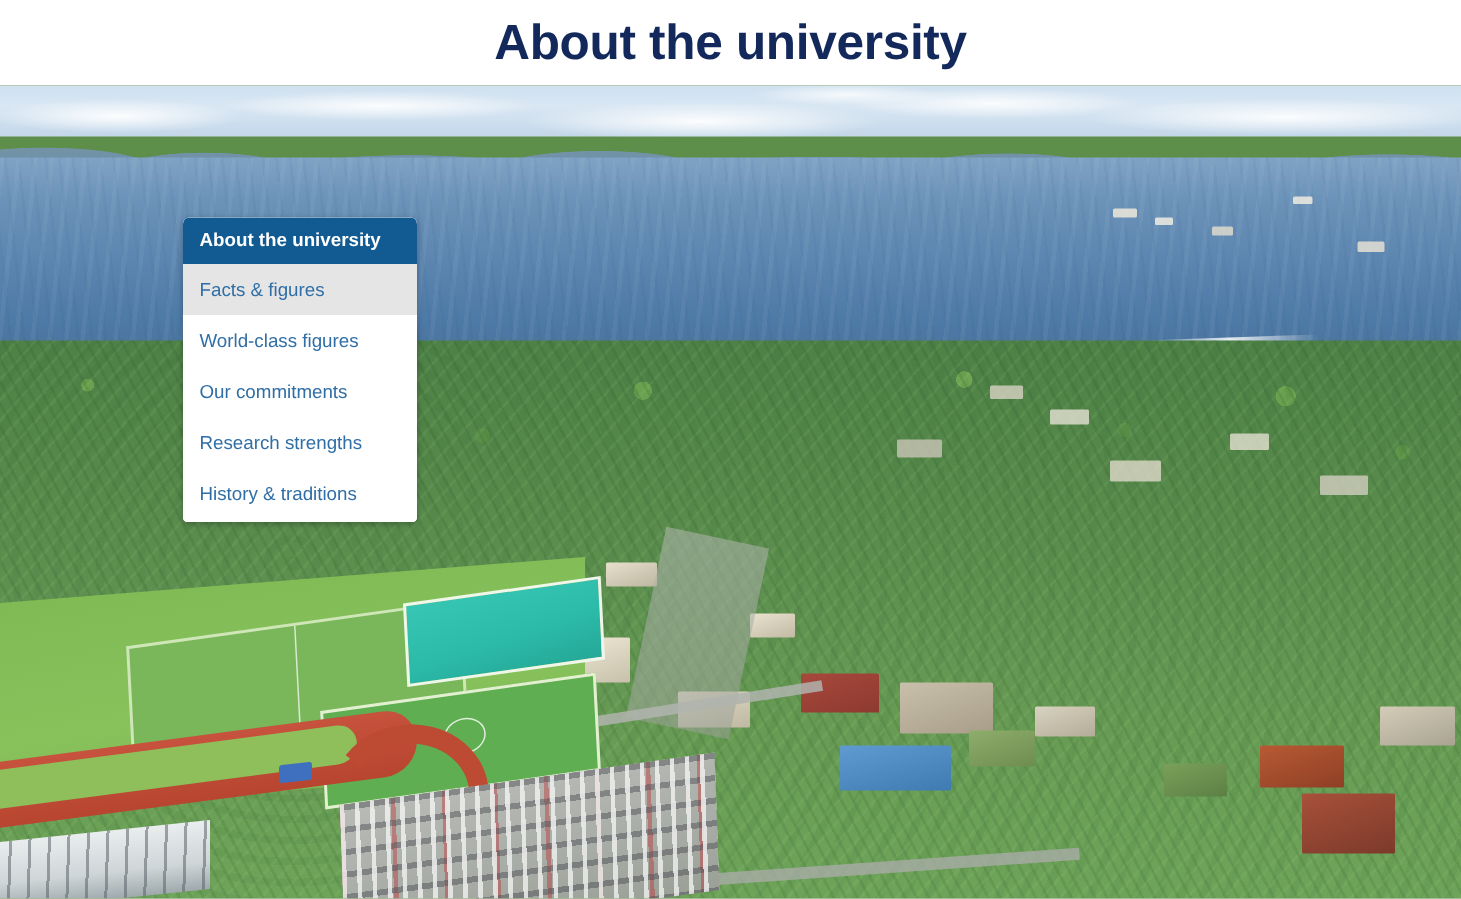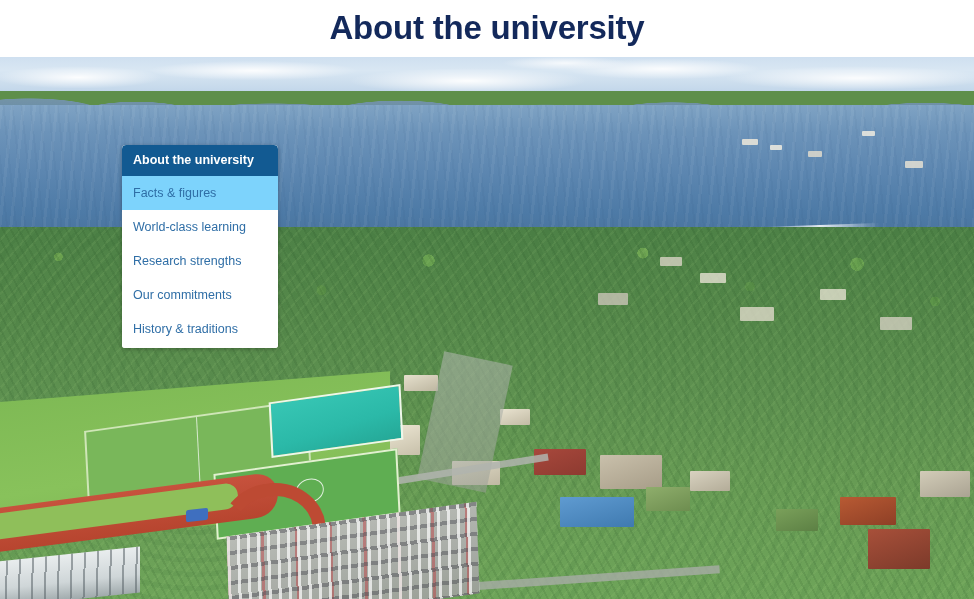--- a/index.html
+++ b/index.html
@@ -243,21 +243,21 @@
   .menu-list{list-style:none;margin:0;padding:0;}
   .menu-item{
     display:block;
     font-size:12.5px;
     color:#2f6ea6;
     padding:9px 11px 9px 11px;
     line-height:16px;
     background:#ffffff;
     cursor:pointer;
   }
-  .menu-item.active{background:#7dd3fc;}
+  .menu-item.active{background:#e5e5e5;}
   .menu-item:last-child{padding-bottom:11px;}
 </style>
 </head>
 <body>
 
 <div class="page">
 
   <div class="header">
     <h1 class="page-title">About the university</h1>
   </div>
@@ -319,21 +319,21 @@
     </div>
 
     <div class="parking">
       <div class="cars"></div>
     </div>
 
     <div class="menu">
       <div class="menu-header">About the university</div>
       <ul class="menu-list">
         <li class="menu-item active">Facts &amp; figures</li>
-        <li class="menu-item">World-class learning</li>
+        <li class="menu-item">World-class figures</li>
+        <li class="menu-item">Our commitments</li>
         <li class="menu-item">Research strengths</li>
-        <li class="menu-item">Our commitments</li>
         <li class="menu-item">History &amp; traditions</li>
       </ul>
     </div>
 
   </div>
 </div>
 
 </body></html>

